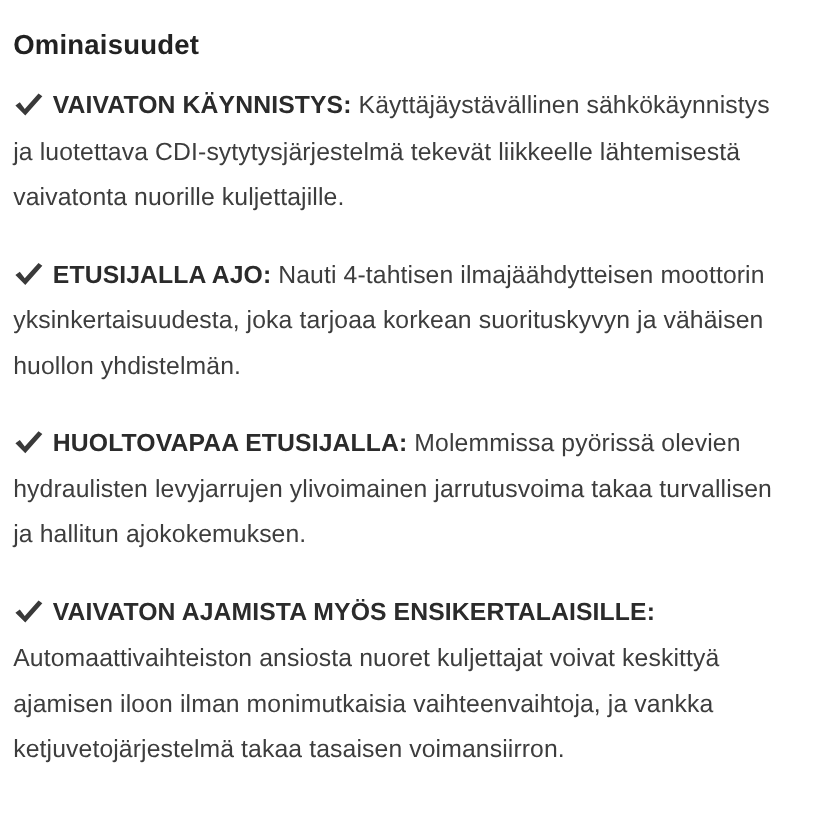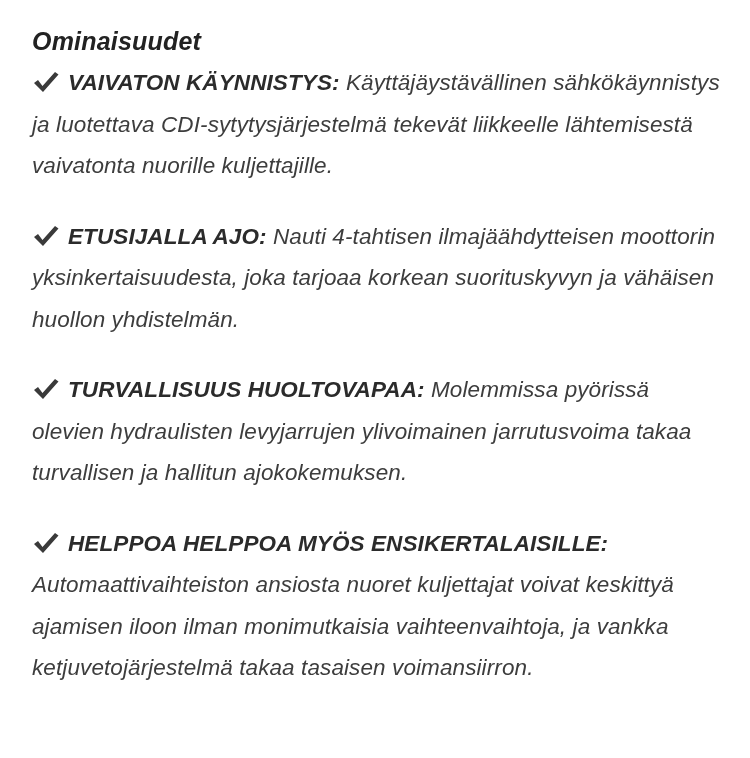--- a/index.html
+++ b/index.html
@@ -9,39 +9,38 @@
   }
   body {
     width: 750px;
     height: 758px;
     overflow: hidden;
     font-family: "Liberation Sans", "DejaVu Sans", sans-serif;
     color: #3a3a3a;
   }
   .content {
     position: relative;
-    padding: 22px 28px 0 32px;
-    font-style: italic;
+    padding: 22px 28px 0 12px;
   }
   .heading {
     font-size: 25px;
     font-weight: bold;
     color: #222222;
     margin: 0;
     line-height: 38px;
     letter-spacing: 0.2px;
   }
   .feature {
     font-size: 22.5px;
     line-height: 41.5px;
     margin: 4px 0 29px 0;
     color: #3d3d3d;
     letter-spacing: 0.1px;
   }
-  .feature:first-of-type { margin-top: 2px; }
+  .feature:first-of-type { margin-top: 15px; }
   .check {
     display: inline-block;
     width: 28px;
     height: 22px;
     vertical-align: -3px;
     margin-right: 8px;
   }
   .check svg { display: block; }
   .feature-title {
     font-weight: bold;
@@ -70,25 +69,25 @@
         </svg>
     </span><span class="feature-title">ETUSIJALLA AJO:</span>
     <span class="feature-text">Nauti 4-tahtisen ilmajäähdytteisen moottorin yksinkertaisuudesta, joka tarjoaa korkean suorituskyvyn ja vähäisen huollon yhdistelmän.</span>
   </p>
 
   <p class="feature">
     <span class="check">
       <svg width="28" height="22" viewBox="0 0 28 22">
           <path d="M2 12 L6 9 L10.5 15 L23 1 L26.5 3.5 L11 21 Z" fill="#3a3a3a"></path>
         </svg>
-    </span><span class="feature-title">TURVALLISUUS HUOLTOVAPAA:</span>
+    </span><span class="feature-title">HUOLTOVAPAA ETUSIJALLA:</span>
     <span class="feature-text">Molemmissa pyörissä olevien hydraulisten levyjarrujen ylivoimainen jarrutusvoima takaa turvallisen ja hallitun ajokokemuksen.</span>
   </p>
 
   <p class="feature">
     <span class="check">
       <svg width="28" height="22" viewBox="0 0 28 22">
           <path d="M2 12 L6 9 L10.5 15 L23 1 L26.5 3.5 L11 21 Z" fill="#3a3a3a"></path>
         </svg>
-    </span><span class="feature-title">HELPPOA HELPPOA MYÖS ENSIKERTALAISILLE:</span>
+    </span><span class="feature-title">VAIVATON AJAMISTA MYÖS ENSIKERTALAISILLE:</span>
     <span class="feature-text">Automaattivaihteiston ansiosta nuoret kuljettajat voivat keskittyä ajamisen iloon ilman monimutkaisia vaihteenvaihtoja, ja vankka ketjuvetojärjestelmä takaa tasaisen voimansiirron.</span>
   </p>
 </div>
 
 </body></html>

